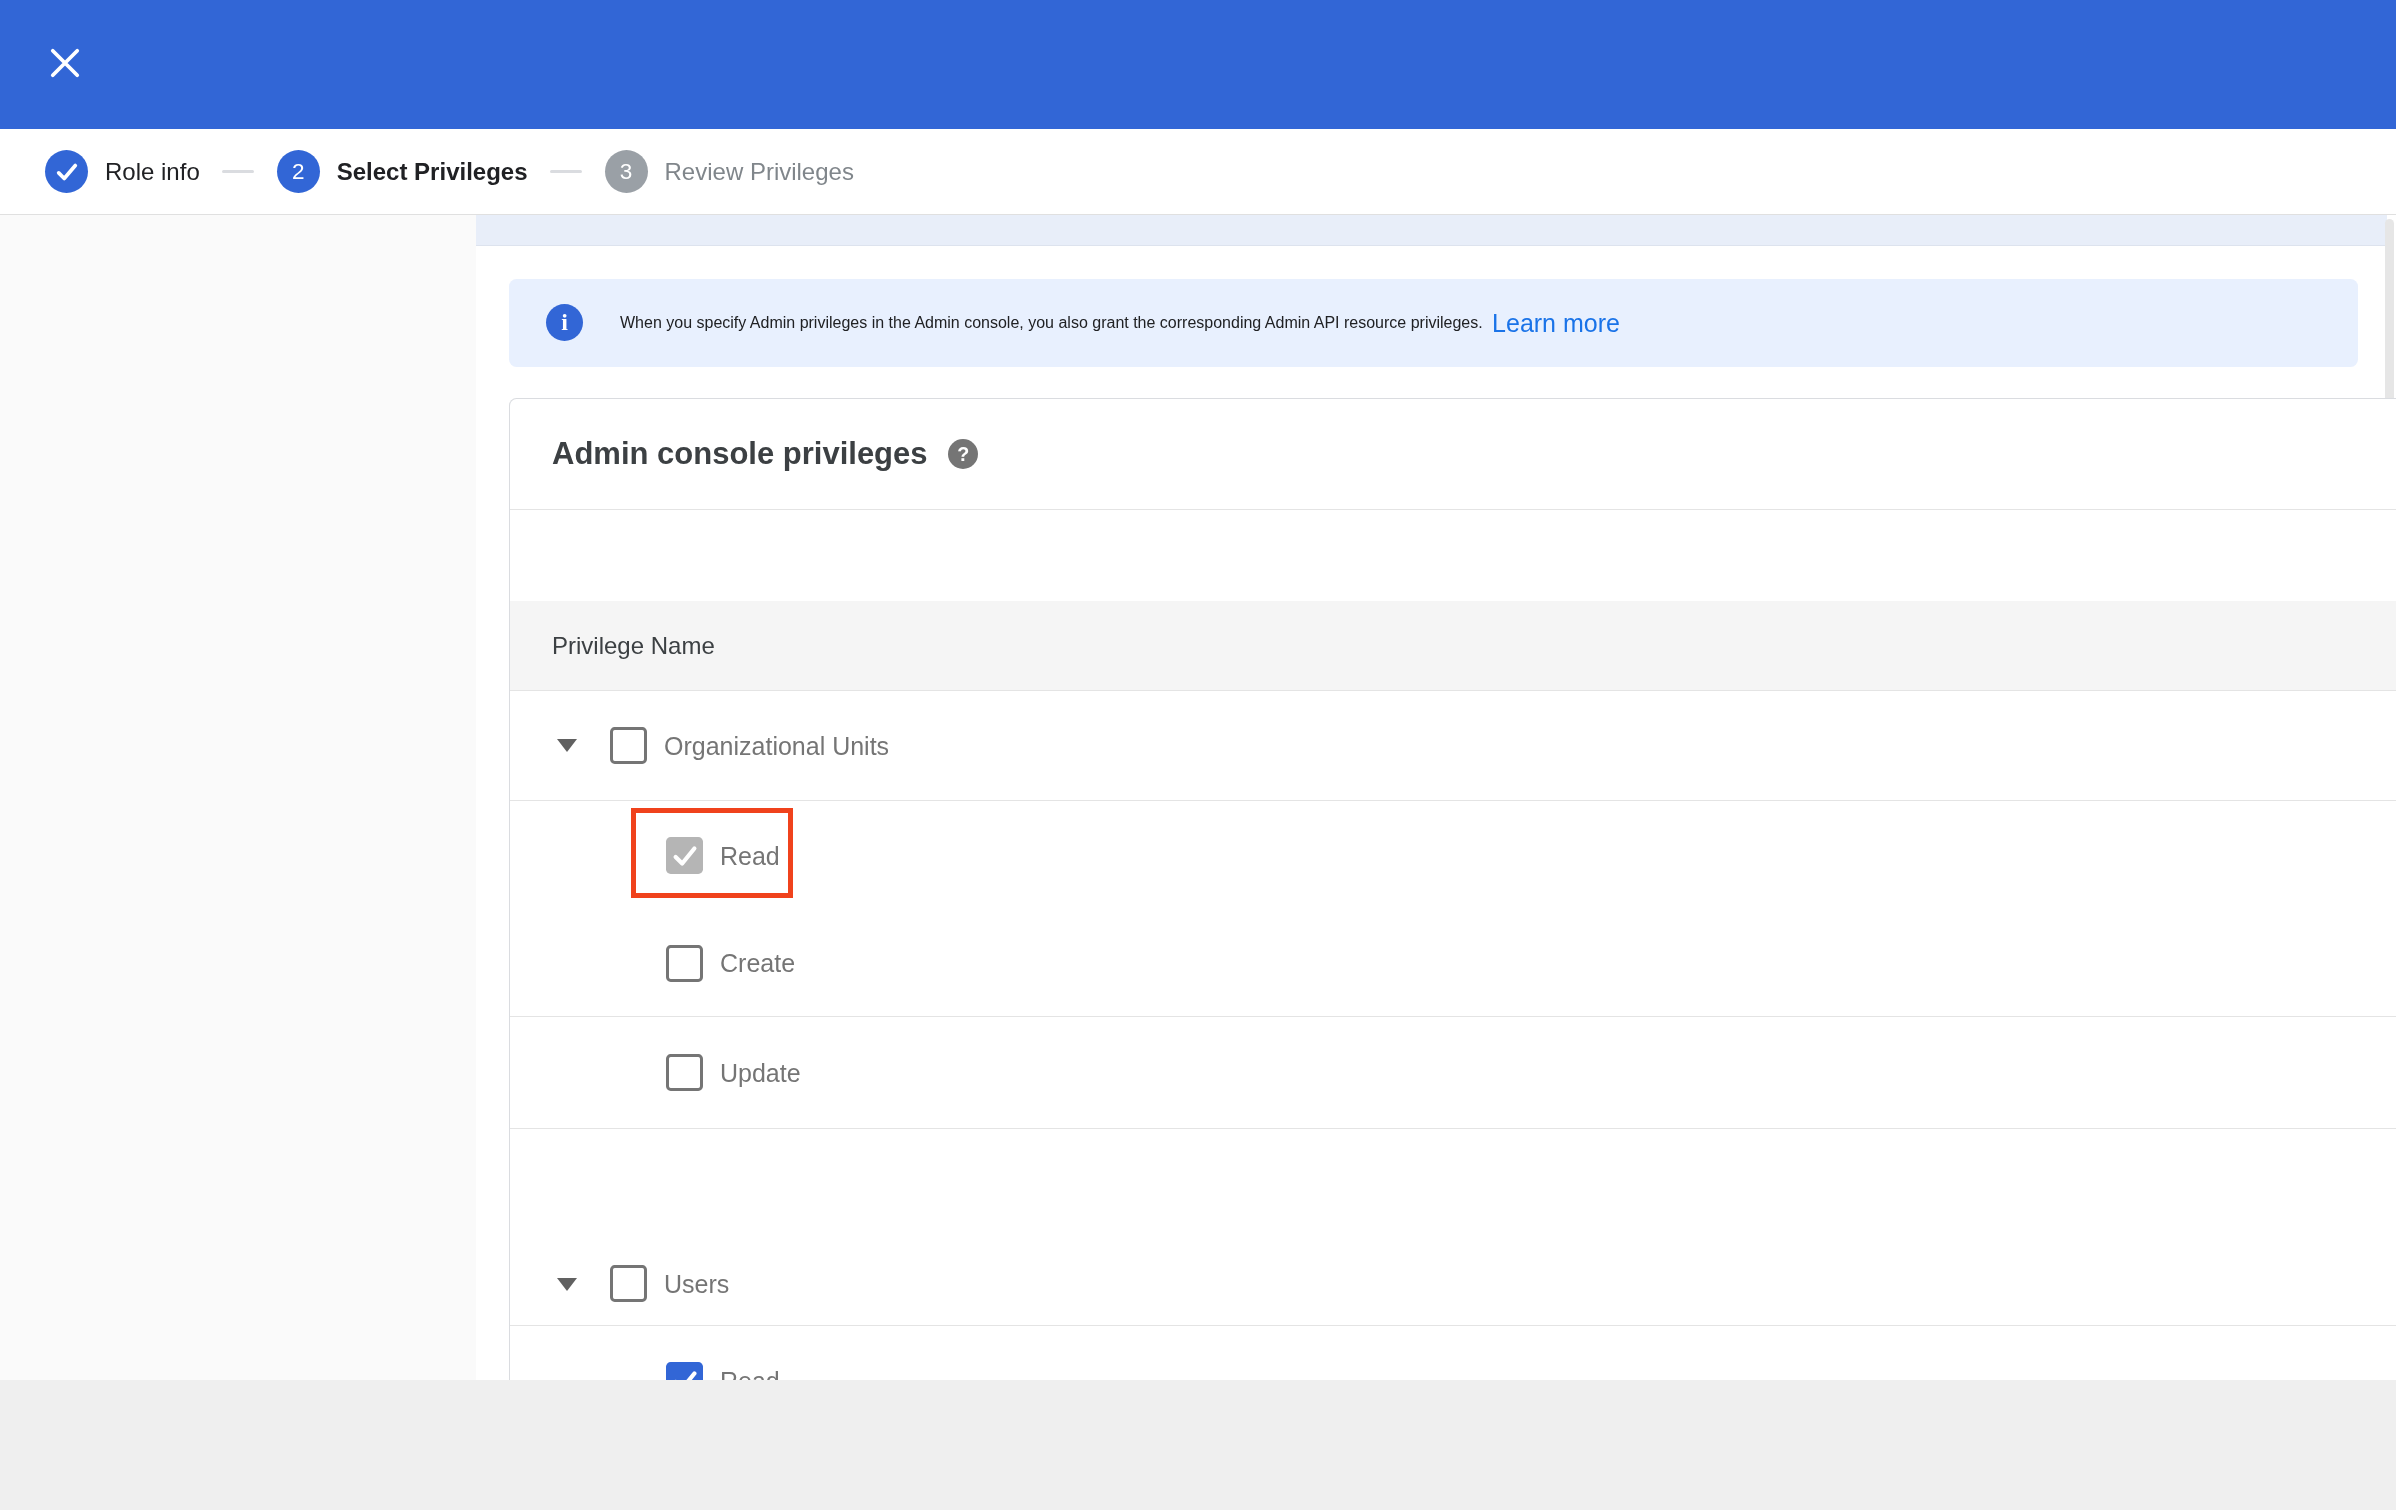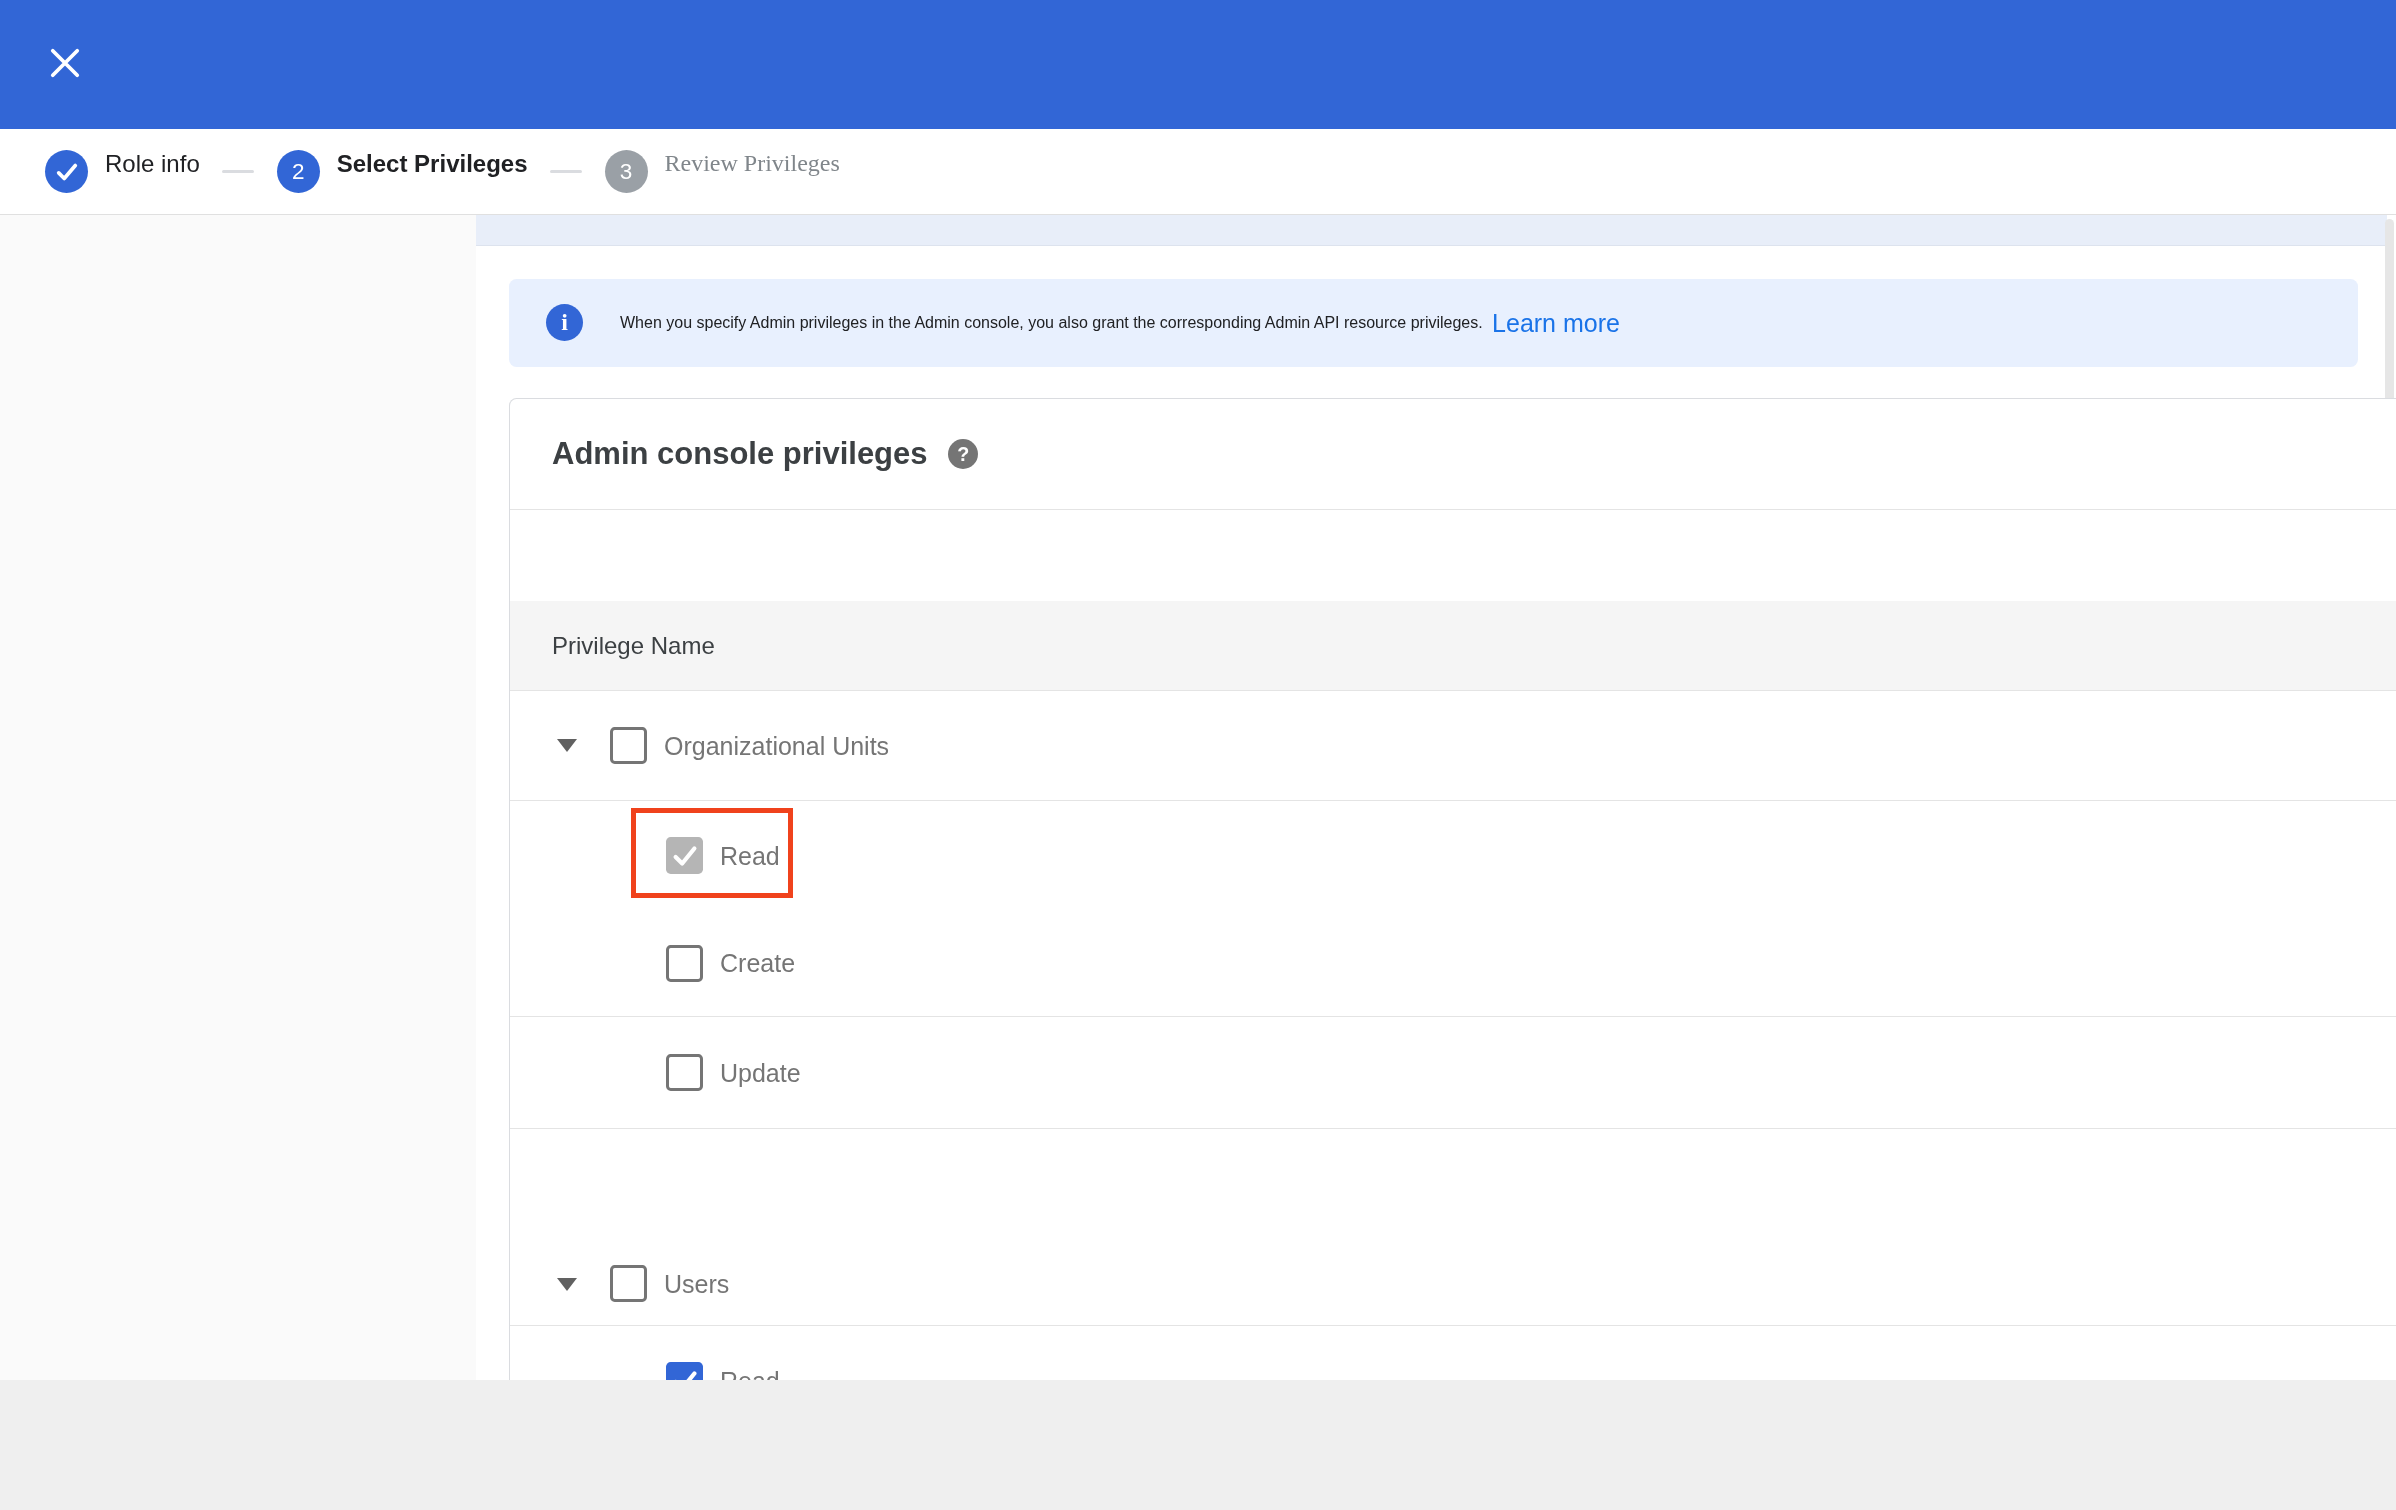--- a/index.html
+++ b/index.html
@@ -6,27 +6,27 @@
   *{box-sizing:border-box;font-family:"Liberation Sans",sans-serif;}
   .stage{position:relative;width:2397px;height:1510px;overflow:hidden;background:#fff;}
 
   
   .appbar{position:absolute;left:0;top:0;width:2397px;height:129px;background:#3266d6;display:flex;align-items:center;}
   .close-btn{position:absolute;left:45px;top:45px;width:39px;height:39px;display:flex;align-items:center;justify-content:center;cursor:pointer;}
   .appbar-title{position:absolute;left:125px;top:0;height:129px;display:flex;align-items:center;color:#fff;font-size:36px;letter-spacing:0.3px;}
 
   
   .stepper{position:absolute;left:0;top:129px;width:2397px;height:86px;background:#fff;border-bottom:1.9px solid #e0e0e0;display:flex;align-items:center;padding-left:45px;}
-  .step{display:flex;}
+  .step{display:flex;align-items:center;}
   .step-circle{width:43px;height:43px;border-radius:50%;display:flex;align-items:center;justify-content:center;color:#fff;font-size:22.5px;flex:0 0 auto;}
   .step-circle.done,.step-circle.active{background:#3266d6;}
   .step-circle.upcoming{background:#9aa0a6;}
   .step-label{margin-left:17px;font-size:24px;color:#202124;}
   .step-label.bold{font-weight:700;}
-  .step-label.muted{color:#80868b;font-family:Liberation Serif, serif;}
+  .step-label.muted{color:#80868b;}
   .step-dash{width:32px;height:2.8px;background:#dadce0;border-radius:1.9px;margin:0 22.5px;}
 
   
   .content{position:absolute;left:0;top:215px;width:2397px;height:1165px;overflow:hidden;background:#fff;}
   .left-gutter{position:absolute;left:0;top:0;width:476px;height:1165px;background:#fafafa;}
   .scrolled-sliver{position:absolute;left:476px;top:0;width:1911px;height:31px;background:#e8eef9;border-bottom:1.9px solid #dde3ee;}
   .scroll-thumb{position:absolute;left:2385px;top:3.7px;width:9.4px;height:1145px;background:#e6e6e6;border-radius:4.7px;}
 
   
   .banner{position:absolute;left:509px;top:64px;width:1849px;height:88px;background:#e8f0fe;border-radius:7.5px;display:flex;align-items:center;}

